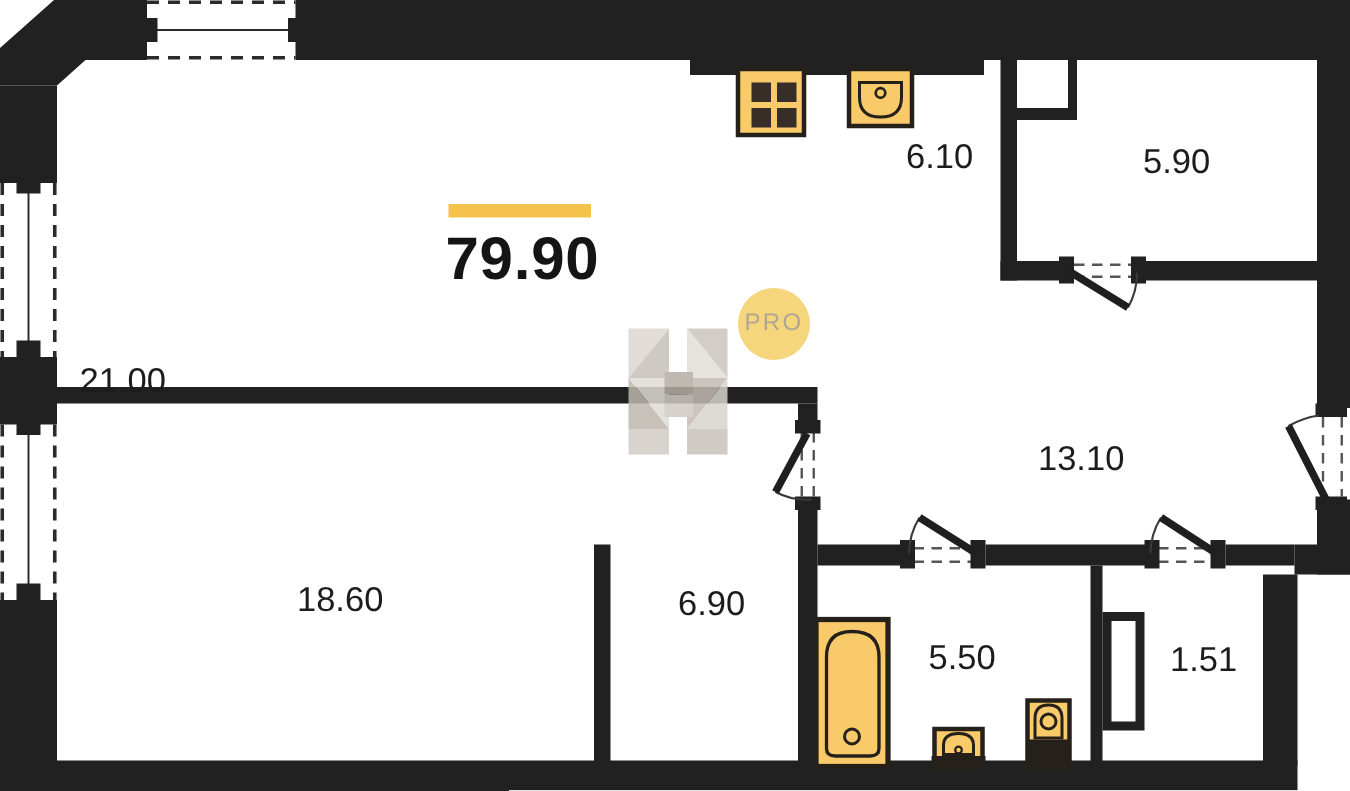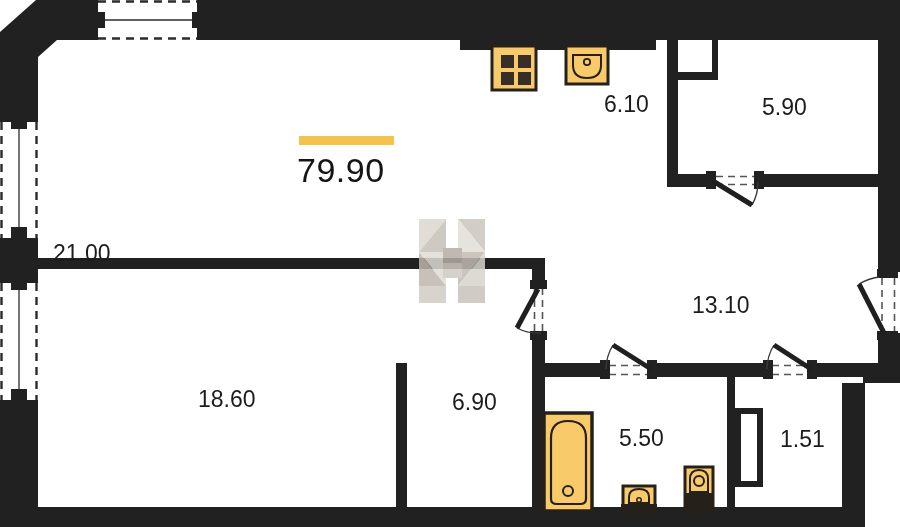--- a/index.html
+++ b/index.html
@@ -1,20 +1,20 @@
 <!DOCTYPE html>
 <html><head>
 <meta charset="utf-8">
 <style>
   html,body{margin:0;padding:0;background:#ffffff;}
   #stage{position:relative;width:900px;height:527px;background:#ffffff;overflow:hidden;
          font-family:"Liberation Sans",sans-serif;}
   #plan-svg{position:absolute;left:0;top:0;}
   .lbl{position:absolute;color:#1c1c1c;font-size:23px;line-height:1.05;white-space:nowrap;}
-  .total{position:absolute;left:297px;top:151px;color:#151515;font-size:34px;font-weight:400;letter-spacing:.5px;}
+  .total{position:absolute;left:297px;top:151px;color:#151515;font-size:40px;font-weight:700;letter-spacing:.5px;}
   .accent-bar{position:absolute;left:299px;top:136px;width:95px;height:9px;background:#f5c24b;}
   .pro-badge{position:absolute;left:492px;top:192px;width:48px;height:48px;border-radius:50%;
              background:#f6d67c;display:flex;align-items:center;justify-content:center;
              color:#b0a593;font-size:16px;letter-spacing:1.5px;font-weight:400;}
 </style>
 </head>
 <body>
 
 <div id="stage">
 
@@ -182,13 +182,14 @@
 
   <div class="lbl" style="left:53px;top:221px;margin-top:20px;">21.00</div>
   <div class="lbl" style="left:604px;top:92px;text-align:center;">6.10</div>
   <div class="lbl" style="left:762px;top:95px;">5.90</div>
   <div class="lbl" style="left:692px;top:261px;margin-top:32px;">13.10</div>
   <div class="lbl" style="left:198px;top:387px;">18.60</div>
   <div class="lbl" style="left:452px;top:390px;">6.90</div>
   <div class="lbl" style="left:619px;top:426px;">5.50</div>
   <div class="lbl" style="left:780px;top:427px;">1.51</div>
 
+  <div class="pro-badge">PRO</div>
 </div>
 
 </body></html>

